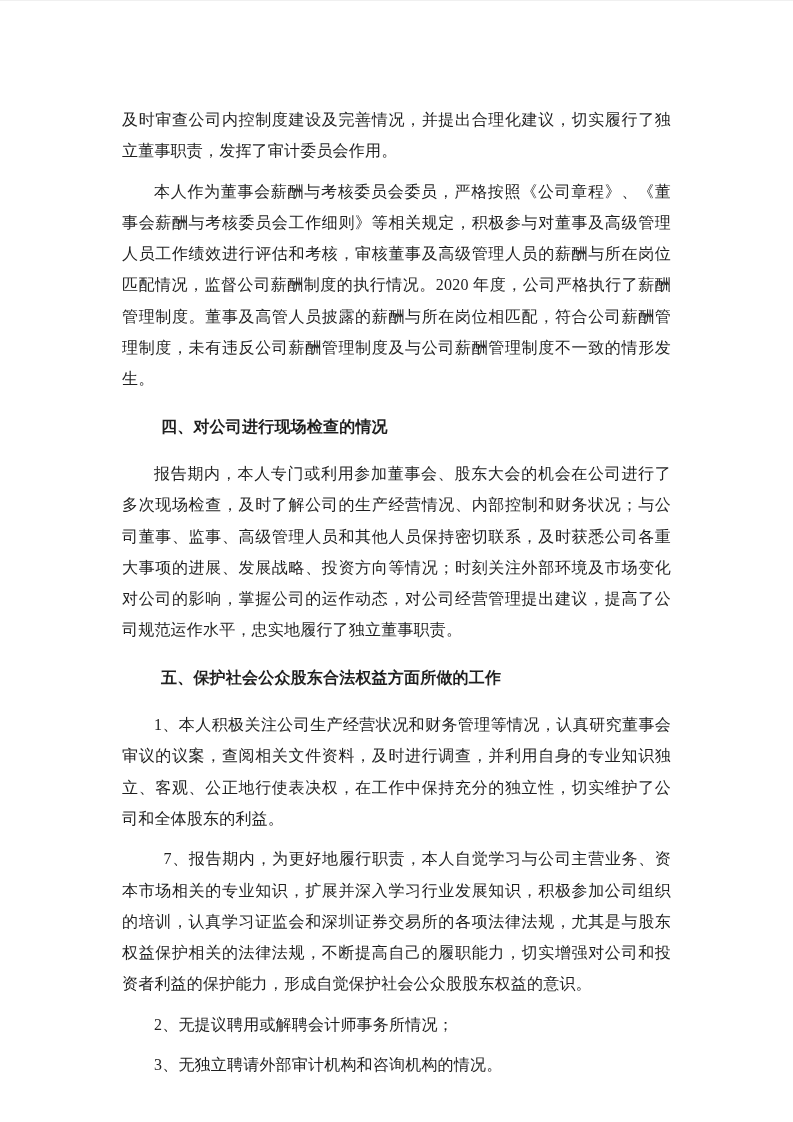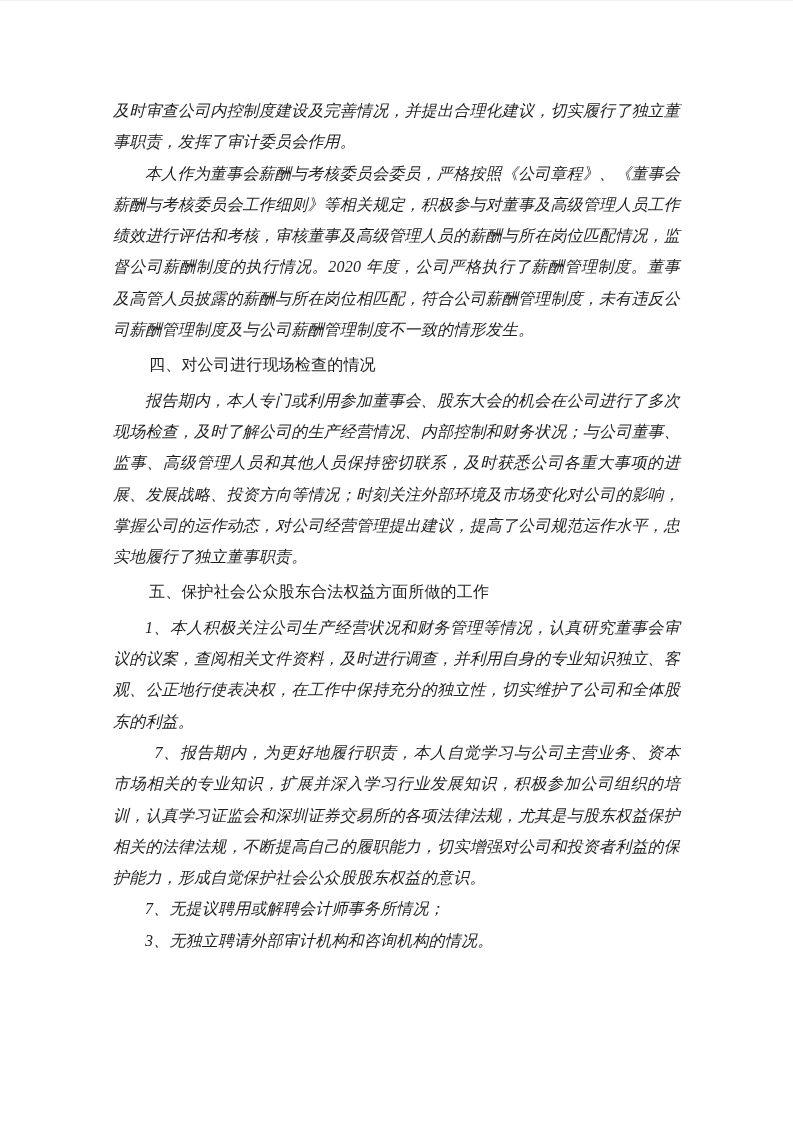--- a/index.html
+++ b/index.html
@@ -18,40 +18,39 @@
     height: 1122px;
     background: #ffffff;
     border-top: 1px solid #f0f0f0;
     padding: 94px 113px 0 113px;
     color: #1f1f1f;
     font-family: "Liberation Serif", "DejaVu Serif", serif;
     font-size: 16px;
     line-height: 31.3px;
   }
   .para {
-    margin: 0;
+    margin: 9px;
     padding: 0;
     text-align: justify;
     text-justify: inter-ideograph;
     text-indent: 2em;
     word-break: break-all;
     letter-spacing: 0.2px;
-    font-style: italic;
   }
   .para.no-indent {
     text-indent: 0;
   }
   .para.indent-wide {
     text-indent: 2.6em;
   }
   .heading {
-    margin: 4px;
+    margin: 16px;
     padding: 0;
     font-size: 16px;
-    font-weight: 400;
+    font-weight: 700;
     text-indent: 2em;
     text-align: left;
     letter-spacing: 0.2px;
   }
 </style>
 </head>
 <body>
 
 <main class="page">
   <p class="para no-indent">及时审查公司内控制度建设及完善情况，并提出合理化建议，切实履行了独立董事职责，发挥了审计委员会作用。</p>
@@ -63,16 +62,16 @@
   <p class="para">报告期内，本人专门或利用参加董事会、股东大会的机会在公司进行了多次现场检查，及时了解公司的生产经营情况、内部控制和财务状况；与公司董事、监事、高级管理人员和其他人员保持密切联系，及时获悉公司各重大事项的进展、发展战略、投资方向等情况；时刻关注外部环境及市场变化对公司的影响，掌握公司的运作动态，对公司经营管理提出建议，提高了公司规范运作水平，忠实地履行了独立董事职责。</p>
 
   <h2 class="heading">五、保护社会公众股东合法权益方面所做的工作</h2>
 
   <p class="para">1、本人积极关注公司生产经营状况和财务管理等情况，认真研究董事会审议的议案，查阅相关文件资料，及时进行调查，并利用自身的专业知识独立、客观、公正地行使表决权，在工作中保持充分的独立性，切实维护了公司和全体股东的利益。</p>
 
   <p class="para indent-wide">7、报告期内，为更好地履行职责，本人自觉学习与公司主营业务、资本市场相关的专业知识，扩展并深入学习行业发展知识，积极参加公司组织的培训，认真学习证监会和深圳证券交易所的各项法律法规，尤其是与股东权益保护相关的法律法规，不断提高自己的履职能力，切实增强对公司和投资者利益的保护能力，形成自觉保护社会公众股股东权益的意识。</p>
 
 
 
-  <p class="para">7、无提议聘用或解聘会计师事务所情况；</p>
+  <p class="para">2、无提议聘用或解聘会计师事务所情况；</p>
 
   <p class="para">3、无独立聘请外部审计机构和咨询机构的情况。</p>
 </main>
 
 </body></html>

